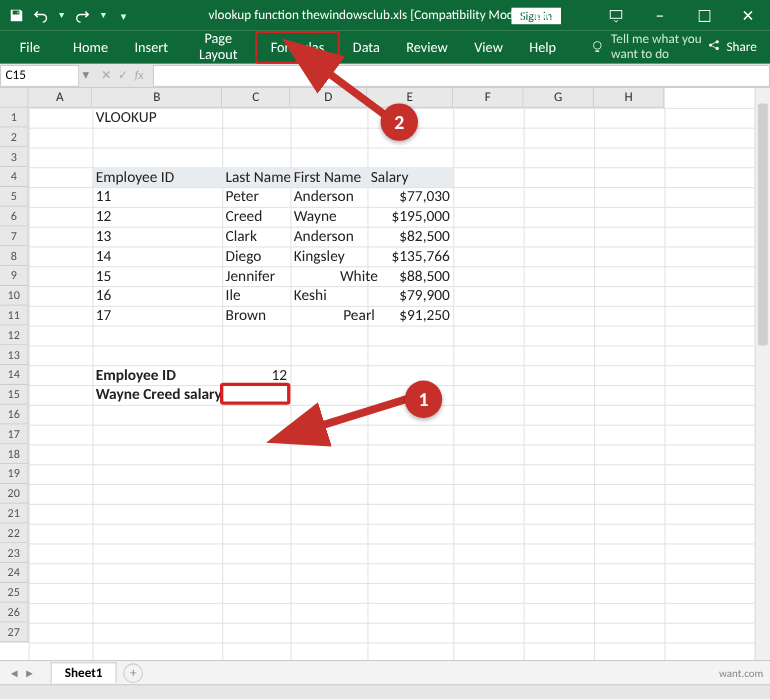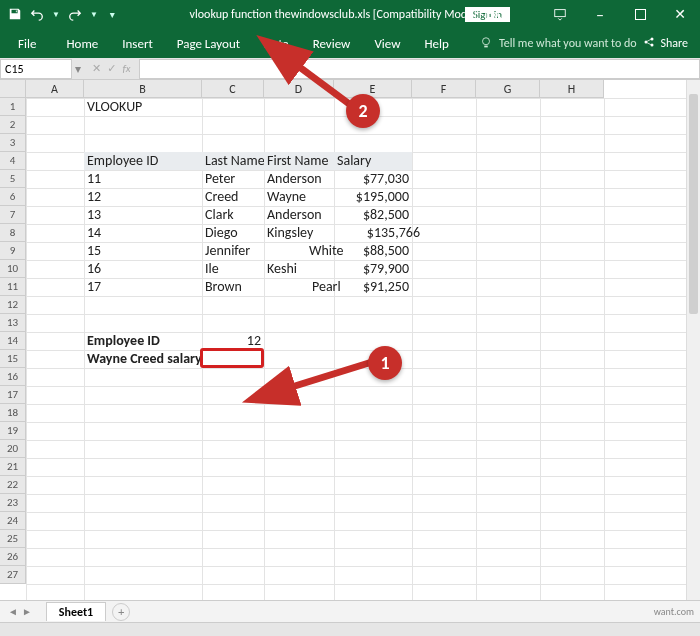--- a/index.html
+++ b/index.html
@@ -106,20 +106,21 @@
     <div class="win-btn" style="font-size:14px">✕</div>
   </div>
 </div>
 
 <div class="ribbon" id="ribbon-tabs">
 
   <div class="tab file">File</div>
     <div class="tab">Home</div>
     <div class="tab">Insert</div>
     <div class="tab">Page Layout</div>
+    <div class="tab highlighted">Formulas</div>
     <div class="tab">Data</div>
     <div class="tab">Review</div>
     <div class="tab">View</div>
     <div class="tab">Help</div>
     <div class="tell-me">
     <span class="bulb-icon"><svg viewBox="0 0 16 16" width="14" height="14">
           <circle cx="8" cy="6" r="4" fill="none" stroke="#cfe8d8"></circle>
           <path d="M6 11h4v2H6z" fill="#cfe8d8"></path>
         </svg></span>
     <span>Tell me what you want to do</span>
@@ -242,21 +243,21 @@
       <div class="cell" style="left: 176px; top: 90px; width: 62px;">Creed</div>
       <div class="cell" style="left: 238px; top: 90px; width: 70px;">Wayne</div>
       <div class="cell right" style="left: 308px; top: 90px; width: 78px;">$195,000</div>
       <div class="cell" style="left: 58px; top: 108px; width: 118px;">13</div>
       <div class="cell" style="left: 176px; top: 108px; width: 62px;">Clark</div>
       <div class="cell" style="left: 238px; top: 108px; width: 70px;">Anderson</div>
       <div class="cell right" style="left: 308px; top: 108px; width: 78px;">$82,500</div>
       <div class="cell" style="left: 58px; top: 126px; width: 118px;">14</div>
       <div class="cell" style="left: 176px; top: 126px; width: 62px;">Diego</div>
       <div class="cell" style="left: 238px; top: 126px; width: 70px;">Kingsley</div>
-      <div class="cell right" style="left: 319px; top: 126px; width: 78px;">$135,766</div>
+      <div class="cell right" style="left: 308px; top: 126px; width: 78px;">$135,766</div>
       <div class="cell" style="left: 58px; top: 144px; width: 118px;">15</div>
       <div class="cell" style="left: 176px; top: 144px; width: 62px;">Jennifer</div>
       <div class="cell" style="left: 238px; top: 144px; width: 70px; padding-left: 45px;">White</div>
       <div class="cell right" style="left: 308px; top: 144px; width: 78px;">$88,500</div>
       <div class="cell" style="left: 58px; top: 162px; width: 118px;">16</div>
       <div class="cell" style="left: 176px; top: 162px; width: 62px;">Ile</div>
       <div class="cell" style="left: 238px; top: 162px; width: 70px;">Keshi</div>
       <div class="cell right" style="left: 308px; top: 162px; width: 78px;">$79,900</div>
       <div class="cell" style="left: 58px; top: 180px; width: 118px;">17</div>
       <div class="cell" style="left: 176px; top: 180px; width: 62px;">Brown</div>

